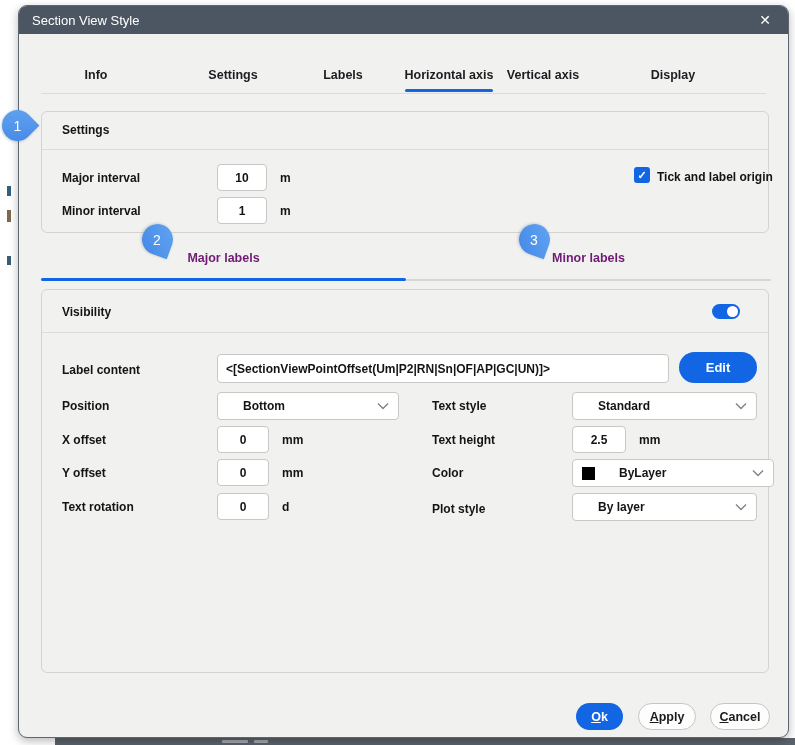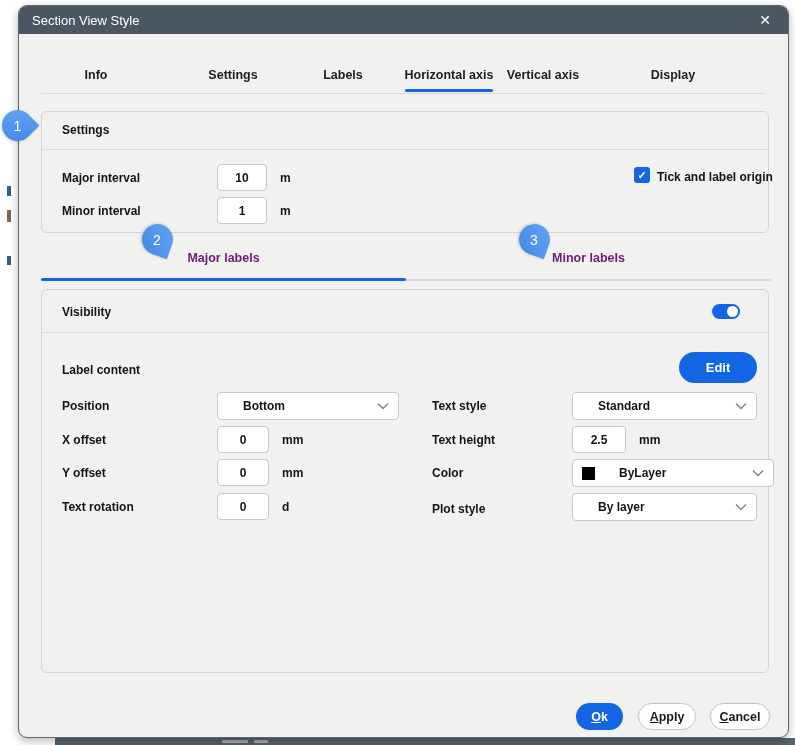--- a/index.html
+++ b/index.html
@@ -163,20 +163,21 @@
   <div class="abs group-box mainbox">
 
     <span class="abs lbl" style="left:20px; top:15px;">Visibility</span>
     <div class="abs toggle" style="left:670px; top:14px;">
       <div class="knob"></div>
     </div>
     <span class="abs lbl" style="left:705px; top:15px;margin-left:48px;">On</span>
     <div class="abs hdivider" style="top:42px;"></div>
 
     <span class="abs lbl" style="left:20px; top:73px;">Label content</span>
+    <input class="abs text-input" style="left: 175px; top: 64px; width: 452px;" value="&lt;[SectionViewPointOffset(Um|P2|RN|Sn|OF|AP|GC|UN)]&gt;">
     <button class="abs pill-btn pill-primary edit-btn">Edit</button>
 
     <span class="abs lbl" style="left:20px; top:109px;">Position</span>
     <div class="abs dropdown" style="left:175px; top:102px; width:182px;">
       <span class="dd-text">Bottom</span>
       <svg class="chev" width="12" height="8" viewBox="0 0 12 8">
           <path d="M1 1.5 L6 6.5 L11 1.5" stroke="#828282" stroke-width="1.4" fill="none"></path>
         </svg>
     </div>
     <span class="abs lbl" style="left:390px; top:109px;">Text style</span>

